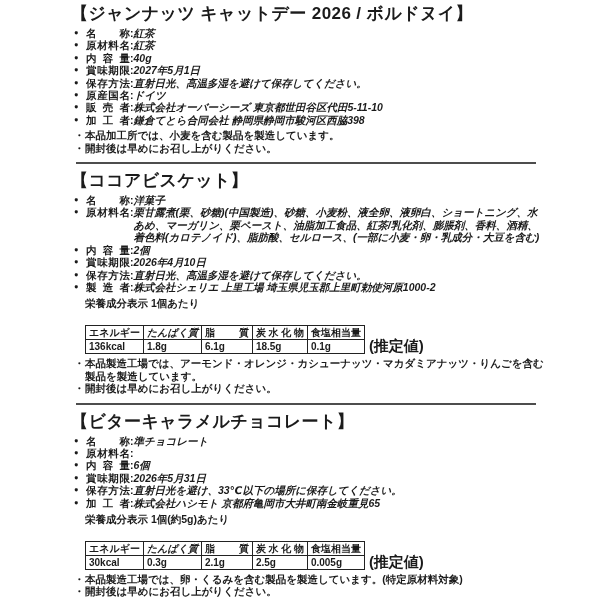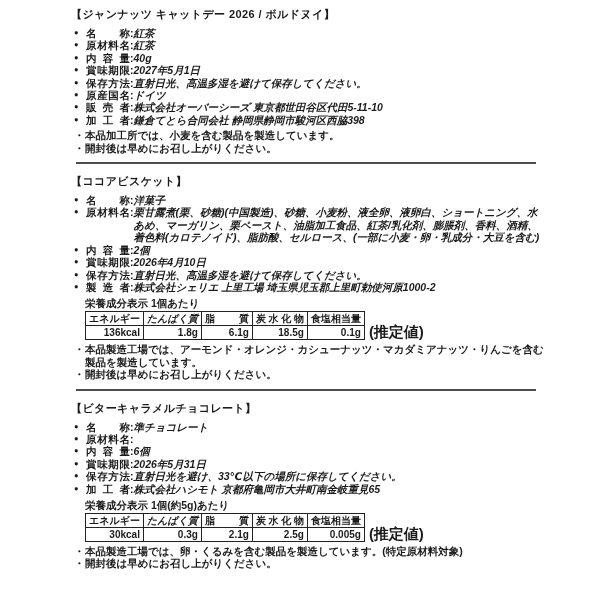--- a/index.html
+++ b/index.html
@@ -7,21 +7,21 @@
     width: 600px; height: 600px;
     background: #ffffff;
     overflow: hidden;
     font-family: "Liberation Sans", "DejaVu Sans", sans-serif;
     color: #1b1b1b;
     font-weight: bold;
   }
   .sheet { padding: 5px 56px 0 74px; }
 
   .sec-title {
-    font-size: 11px;
+    font-size: 17px;
     line-height: 18px;
     letter-spacing: 0.4px;
     margin: 0 0 4px -3px;
     white-space: nowrap;
   }
 
   .row {
     display: flex;
     align-items: flex-start;
     font-size: 10.5px;
@@ -50,32 +50,32 @@
 
   .divider {
     height: 2px;
     background: #4d4d4d;
     margin: 8px 8px 8px 2px;
     border: none;
   }
 
   .nutri { margin-top: 3px; padding-left: 11px; }
   .nutri-caption { font-size: 10.5px; line-height: 14px; }
-  .nutri-wrap { display: flex; align-items: flex-end; margin-top: 1px; }
+  .nutri-wrap { display: flex; align-items: flex-end; margin-top: 15px; }
   table.nutri-table { border-collapse: collapse; }
   .nutri-table th, .nutri-table td {
     border: 1.3px solid #222;
     padding: 0 3px;
     font-size: 10px;
     line-height: 13px;
     height: 13px;
     font-weight: bold;
   }
   .nutri-table th { text-align: justify; text-align-last: justify; }
-  .nutri-table td { text-align: right; }
+  .nutri-table td { }
   .c0 { min-width: 50px; } .c1 { min-width: 48px; font-style: italic; } .c2 { min-width: 44px; }
   .c3 { min-width: 48px; } .c4 { min-width: 50px; }
   .estimate { font-size: 15px; line-height: 14px; margin-left: 4px; padding-bottom: 1px; }
 </style>
 </head>
 <body>
 
 <div class="sheet">
 
   <section>

